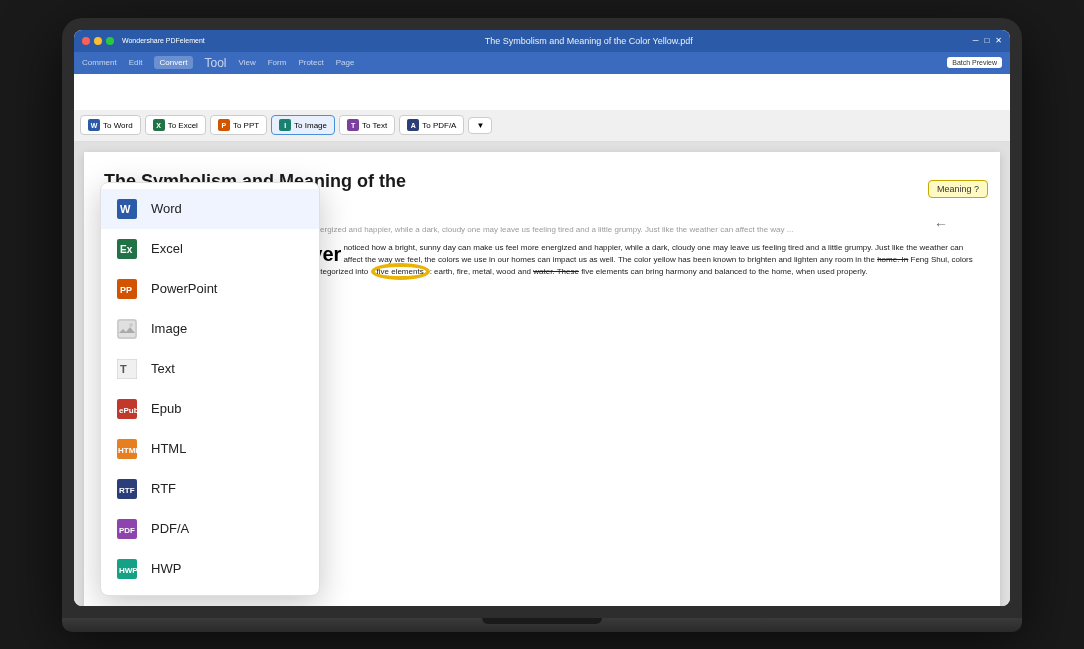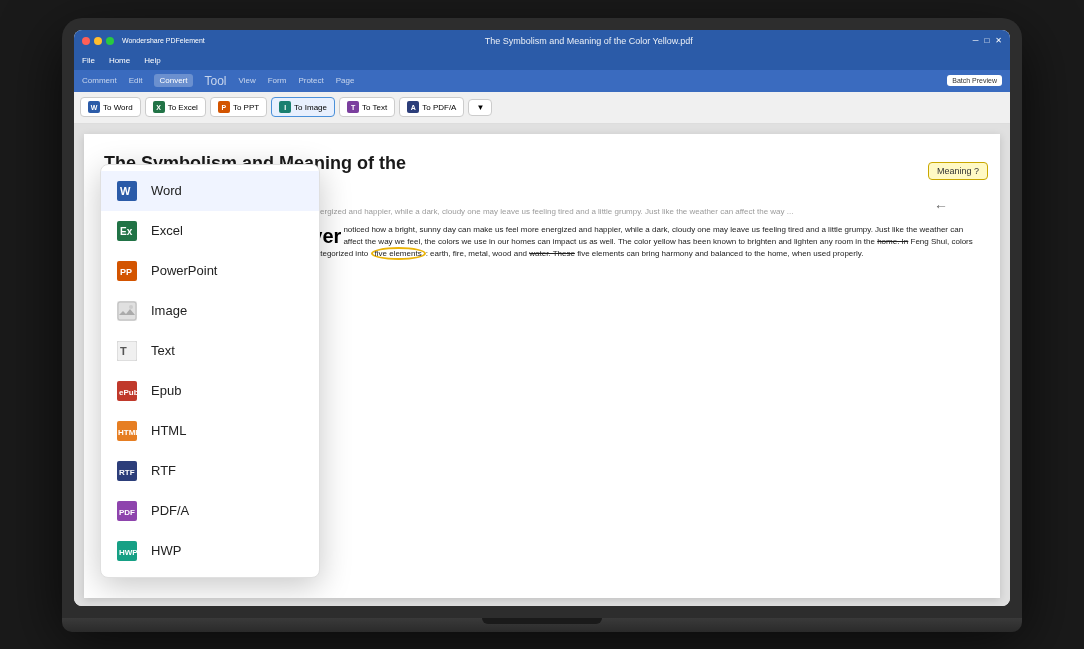--- a/index.html
+++ b/index.html
@@ -79,20 +79,21 @@
     
     .app-toolbar {
       height: 32px;
       background: #f0f0f0;
       border-bottom: 1px solid #ddd;
       display: flex;
       align-items: center;
       padding: 0 6px;
       gap: 4px;
       overflow: hidden;
+      margin-top: 36px;
     }
 
     
     .app-tabbar {
       height: 20px;
       background: #e8e8e8;
       display: flex;
       align-items: center;
       padding: 0 8px;
       gap: 2px;
@@ -177,21 +178,21 @@
       line-height: 1;
       margin-right: 2px;
       margin-top: 2px;
     }
 
     .strikethrough {
       text-decoration: line-through;
     }
 
     .circled {
-      border: 2px solid #eab308;
+      border: 4px solid #eab308;
       border-radius: 50%;
       padding: 0 2px;
       display: inline;
     }
 
     .meaning-bubble {
       position: absolute;
       top: 28px;
       right: 12px;
       background: #fff9c4;
@@ -331,25 +332,20 @@
         <span style="color:#fff;font-size:7px;margin-left:4px;">Wondershare PDFelement</span>
         <div class="titlebar-title">The Symbolism and Meaning of the Color Yellow.pdf</div>
 
         <div style="display:flex;gap:6px;">
           <span style="color:#fff;font-size:8px;">─</span>
           <span style="color:#fff;font-size:8px;">□</span>
           <span style="color:#fff;font-size:8px;">✕</span>
         </div>
       </div>
 
-      <div class="app-menubar">
-        <span class="menu-item">File</span>
-        <span class="menu-item">Home</span>
-        <span class="menu-item">Help</span>
-      </div>
 
       <div style="height:22px;background:#3a6bbf;display:flex;align-items:center;padding:0 8px;gap:12px;">
         <span style="color:#fff;font-size:8px;opacity:0.7;cursor:pointer;">Comment</span>
         <span style="color:#fff;font-size:8px;opacity:0.7;cursor:pointer;">Edit</span>
         <span style="color:#fff;font-size:8px;background:rgba(255,255,255,0.25);padding:2px 5px;border-radius:3px;cursor:pointer;">Convert</span>
         <span style="color:#fff;font-size:12px;opacity:0.7;cursor:pointer;">Tool</span>
         <span style="color:#fff;font-size:8px;opacity:0.7;cursor:pointer;">View</span>
         <span style="color:#fff;font-size:8px;opacity:0.7;cursor:pointer;">Form</span>
         <span style="color:#fff;font-size:8px;opacity:0.7;cursor:pointer;">Protect</span>
         <span style="color:#fff;font-size:8px;opacity:0.7;cursor:pointer;">Page</span>

